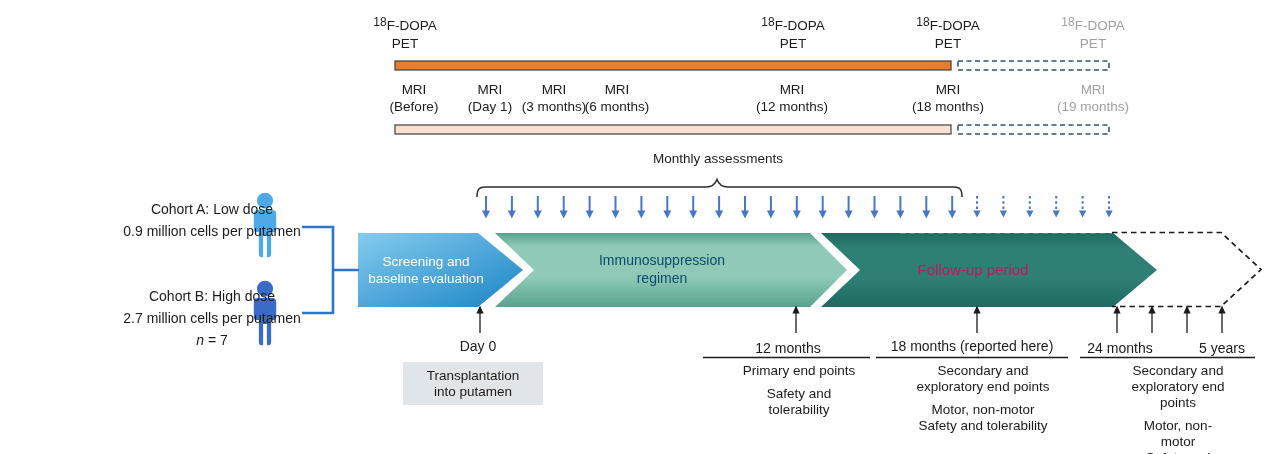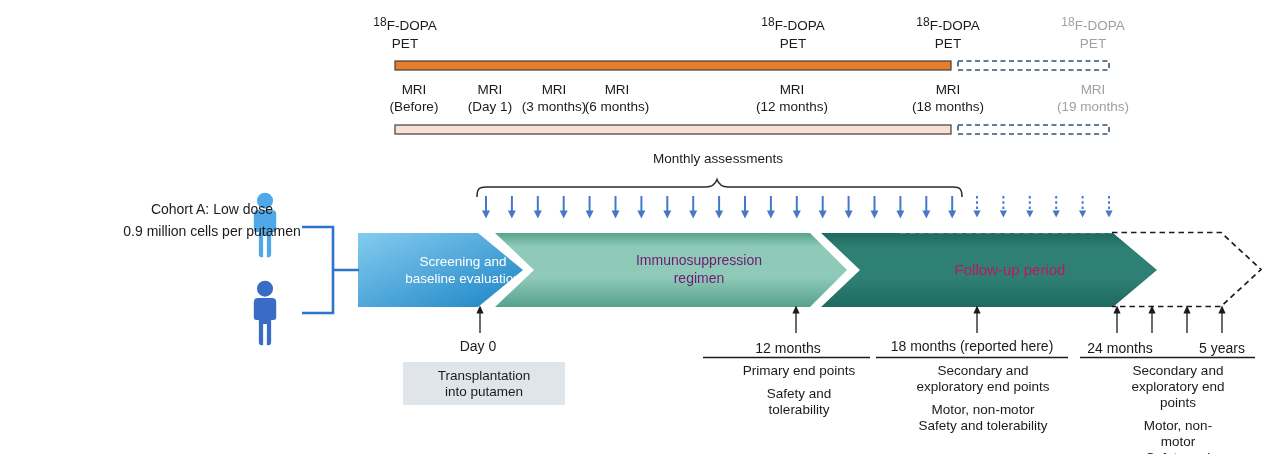--- a/index.html
+++ b/index.html
@@ -1,32 +1,32 @@
 <!DOCTYPE html>
 <html style="--orange: #E87E2B; --pink: #FAE0D2; --bar_border: #3f3f3f; --dash_slate: #33536F; --blue_chev_light: #85CBEF; --blue_chev_dark: #1B84C5; --teal2_fill: #8ECAB7; --teal2_edge: #57A28D; --teal3_fill: #2F8074; --teal3_edge: #1E6A60; --arrow_blue: #4677C8; --person_a: #4FA8E8; --person_b: #3A6CC6; --bracket_blue: #2E74C8; --gray_box: #DFE5E9; --muted_text: #9FA0A2; --ink: #1b1b1b;"><head>
 <meta charset="utf-8">
 <style>
   html,body{margin:0;padding:0;background:#fff;}
   #fig{position:relative;width:1275px;height:454px;background:#fff;overflow:hidden;
        font-family:"Liberation Sans","DejaVu Sans",sans-serif;color:#1b1b1b;font-size:13.5px;line-height:16px;}
   .abs{position:absolute;}
   .cx{transform:translateX(-50%);text-align:center;white-space:nowrap;}
-  .cxy{transform:translate(-50%,-50%);text-align:center;margin-left:37px;}
+  .cxy{transform:translate(-50%,-50%);text-align:center;}
   .pet{top:13px;line-height:18px;text-align:center;}
   .mri{top:81px;line-height:17px;text-align:center;}
   .sup{font-size:12px;vertical-align:4px;}
   .muted{color:#9FA0A2;}
   .cohort{line-height:22px;font-size:14px;}
   .chevlab1{font-size:13.5px;line-height:17px;color:#fff;width:116px;white-space:normal;}
-  .chevlab2{font-size:14px;line-height:18px;color:#701a75;width:176px;white-space:normal;}
+  .chevlab2{font-size:14px;line-height:18px;color:#0c4a6e;width:176px;white-space:normal;}
   .chevlab3{font-size:15px;color:#be185d;}
   .mile-label{font-size:14px;}
   .mile-body{font-size:13.5px;line-height:16px;white-space:normal;margin-left:11px;}
   .mile-body .gap{margin-top:7px;}
-  .graybox{width:162px;height:43px;display:flex;flex-direction:column;justify-content:center;line-height:16px;text-align:center;}
+  .graybox{width:140px;height:43px;display:flex;flex-direction:column;justify-content:center;line-height:16px;text-align:center;}
 </style>
 </head>
 <body>
 
 <div id="fig">
 
   <svg width="1275" height="454" viewBox="0 0 1275 454" class="abs" style="left:0;top:0">
     <defs>
       <linearGradient id="gradBlue" x1="0" y1="0" x2="1" y2="1">
         <stop offset="0" style="stop-color:var(--blue_chev_light)"></stop>
@@ -253,20 +253,25 @@
     <div>MRI</div>
       <div>(19 months)</div>
   </div>
 
   <div class="abs cx" style="left:718px;top:151px">Monthly assessments</div>
 
   <div class="abs cx cohort" style="left:212px;top:198px">
     <div>Cohort A: Low dose</div>
     <div>0.9 million cells per putamen</div>
   </div>
+  <div class="abs cx cohort" style="left:212px;top:285px">
+    <div>Cohort B: High dose</div>
+    <div>2.7 million cells per putamen</div>
+    <div><i>n</i><span> = 7</span></div>
+  </div>
 
   <div class="abs cxy chevlab1" style="left:426px;top:270px">Screening and baseline evaluation</div>
   <div class="abs cxy chevlab2" style="left:662px;top:269px">Immunosuppression regimen</div>
   <div class="abs cxy chevlab3" style="left:973px;top:270px">Follow-up period</div>
 
   <div class="abs cx mile-label" style="left:478px;top:338px">Day 0</div>
   <div class="abs graybox" style="left:403px;top:362px;background:var(--gray_box)">
     <div>Transplantation</div>
     <div>into putamen</div>
   </div>

